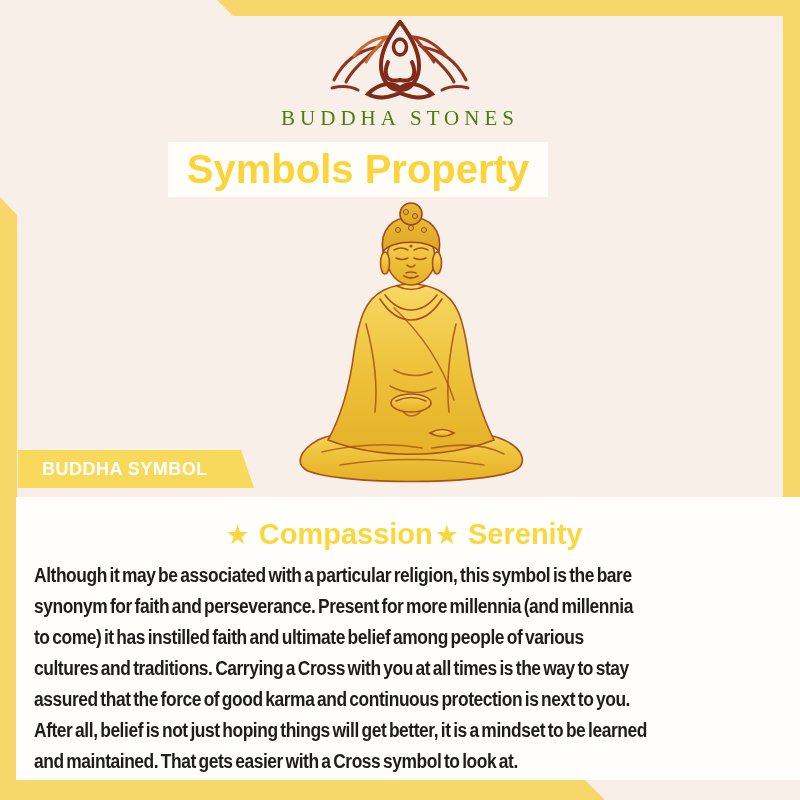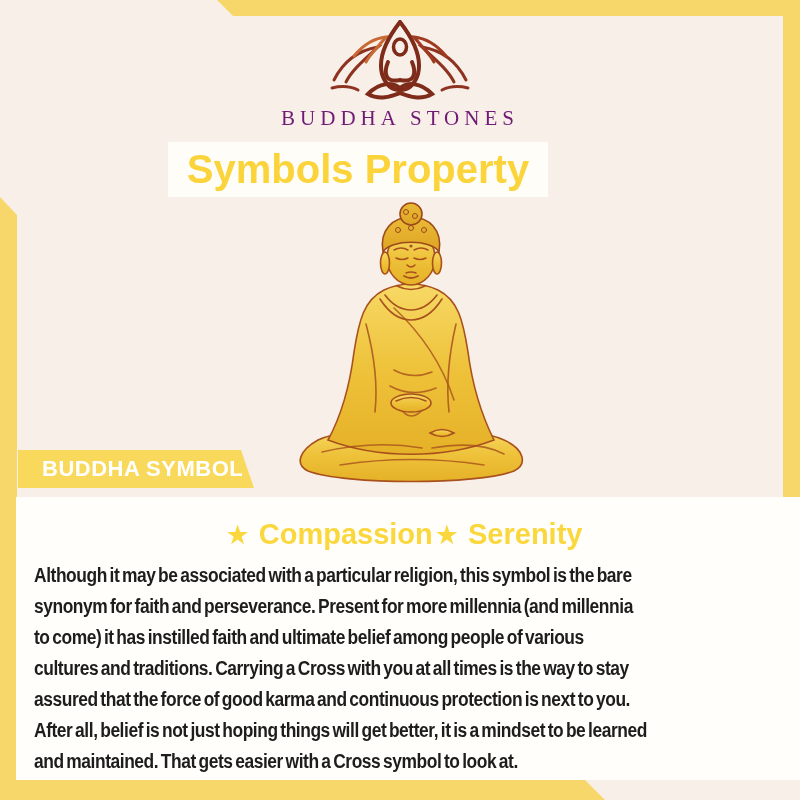--- a/index.html
+++ b/index.html
@@ -16,41 +16,41 @@
     clip-path:polygon(783px 0,800px 0,800px 603px,783px 587px);}
   .band-left{left:0;top:0;width:17px;height:800px;
     clip-path:polygon(0 197px,17px 215px,17px 800px,0 800px);}
   .band-bottom{left:0;top:780px;width:800px;height:20px;
     clip-path:polygon(0 0,585px 0,605px 20px,0 20px);}
   
   .logo-wrap{position:absolute;left:320px;top:20px;width:160px;height:86px;}
   .brand-name{
     position:absolute;left:0;top:106px;width:800px;text-align:center;
     font-family:"Liberation Serif","DejaVu Serif",serif;
-    font-size:21px;letter-spacing:5px;color:#701a75;font-weight:500;
+    font-size:21px;letter-spacing:5px;color:#4d7c0f;font-weight:500;
   }
   
   .headline-banner{
     position:absolute;left:168px;top:142px;width:380px;height:55px;
     background:#fffdf8;display:flex;align-items:center;justify-content:center;
   }
   .headline-banner span{
     font-size:40px;font-weight:bold;color:#fbd43c;letter-spacing:0px;
   }
   
   .statue-wrap{position:absolute;left:282px;top:202px;width:258px;height:286px;}
   
   .ribbon{
     position:absolute;left:18px;top:450px;width:236px;height:38px;
     background:#f9d95c;
     clip-path:polygon(0 0,94.5% 0,100% 100%,0 100%);
     display:flex;align-items:center;
   }
   .ribbon span{
-    padding-left:24px;color:#ffffff;font-size:22px;font-weight:600;letter-spacing:0.5px;
+    padding-left:24px;color:#ffffff;font-size:18px;font-weight:600;letter-spacing:0.5px;
   }
   
   .panel{position:absolute;left:16px;top:497px;width:784px;height:283px;background:#fffefb;}
   .prop-line{
     position:absolute;left:4px;top:518px;width:800px;text-align:center;
     font-size:29px;font-weight:bold;color:#fbd73e;
   }
   .prop-line .star{font-size:27px;}
   .prop-line .s1{margin-right:9px;}
   .prop-line .s2{margin-left:2px;margin-right:9px;}

